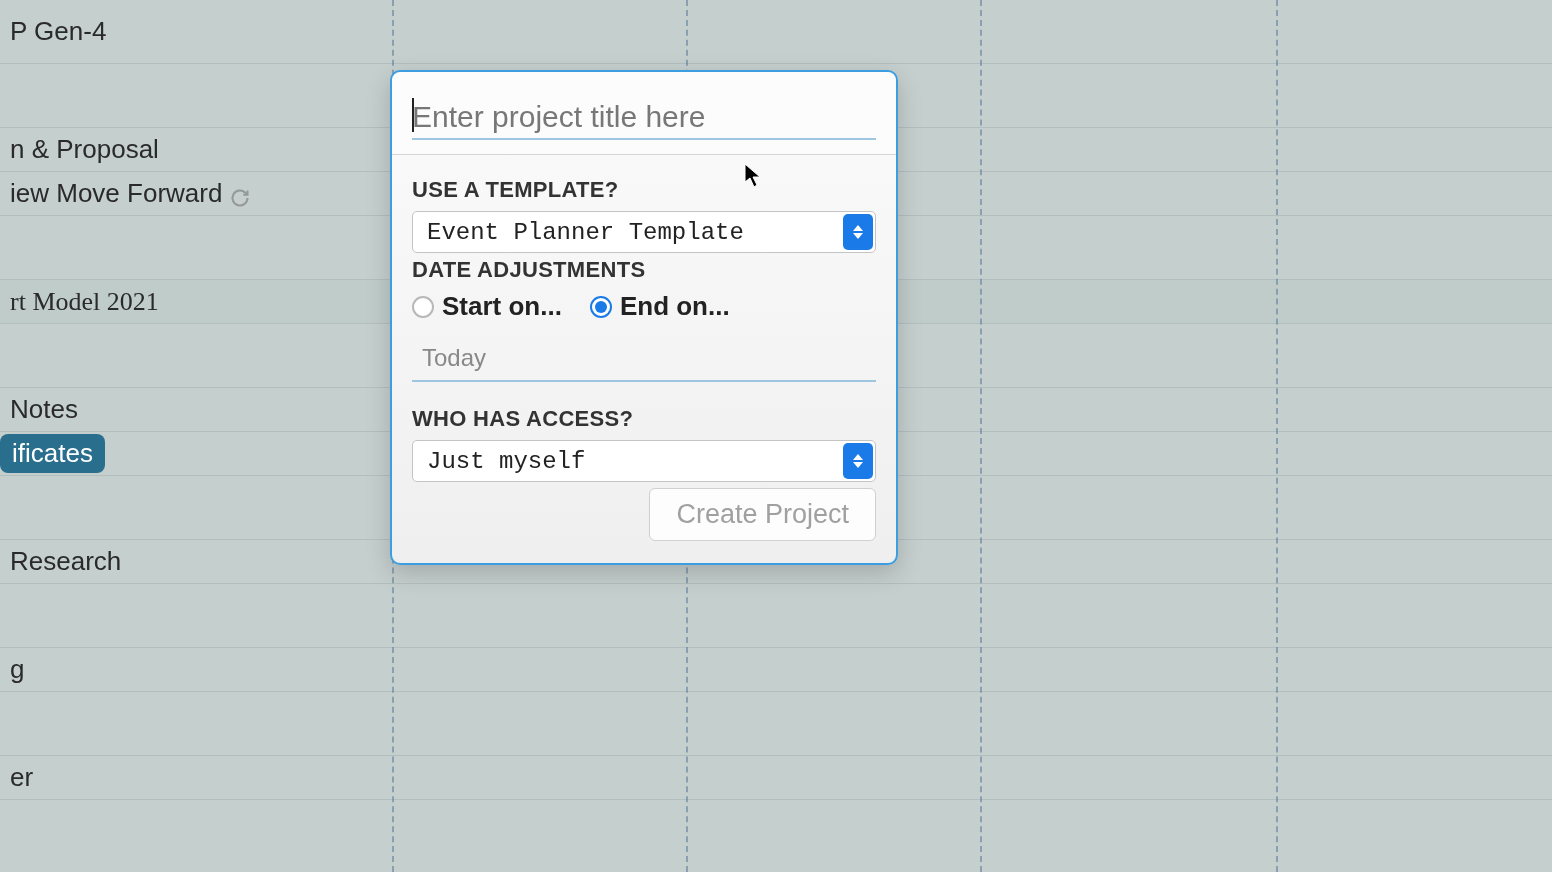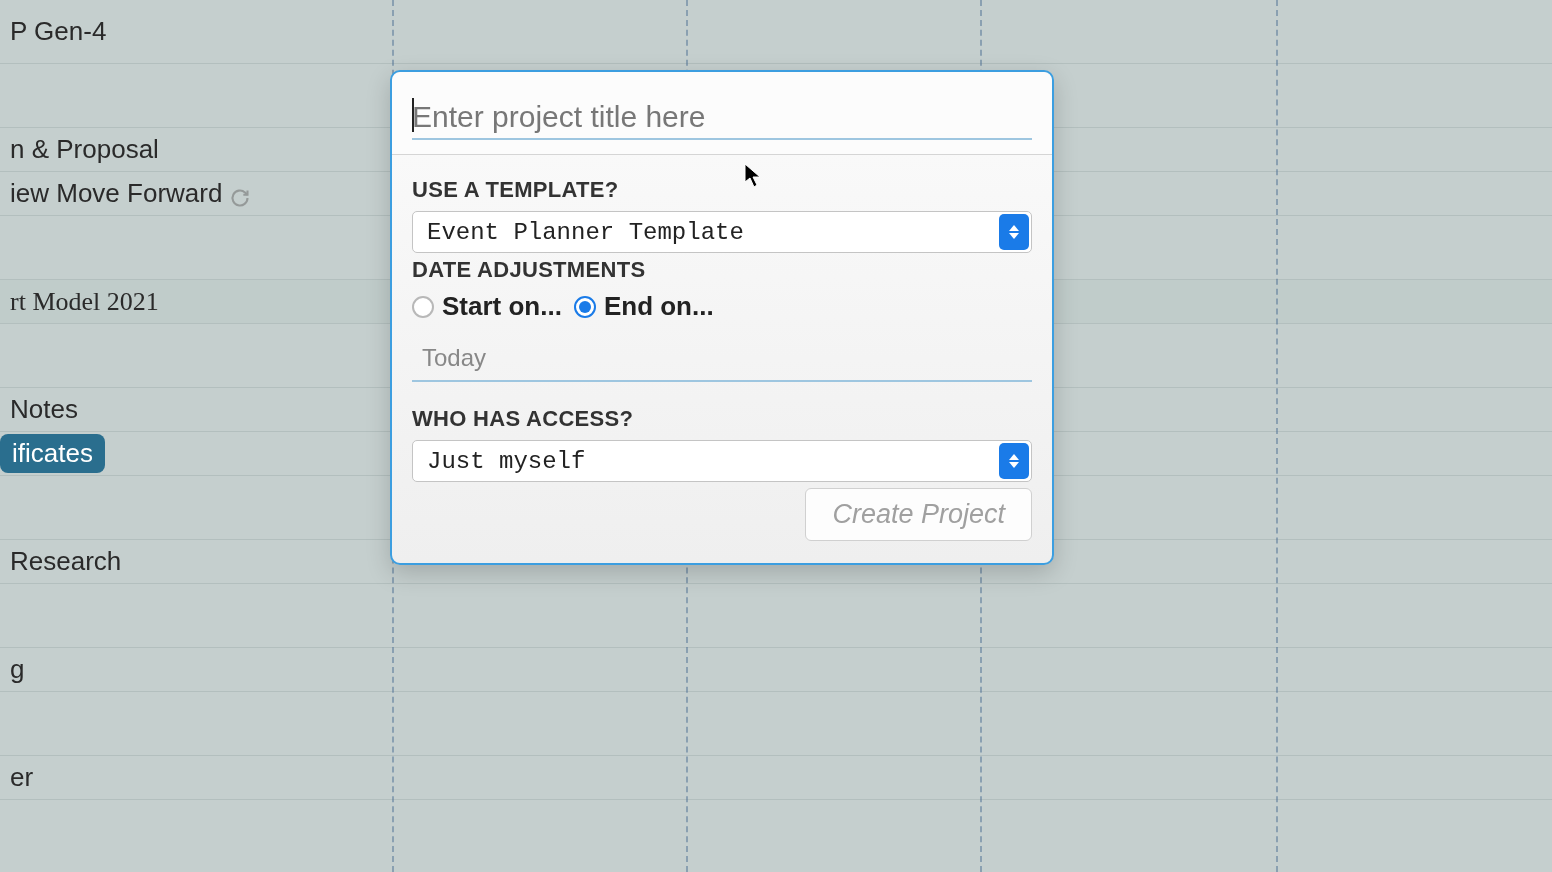--- a/index.html
+++ b/index.html
@@ -72,21 +72,21 @@
       width: 0;
       border-left: 2px dashed #5a7a9a;
       opacity: 0.55;
     }
     
     
     .modal {
       position: absolute;
       left: 390px;
       top: 70px;
-      width: 664px;
+      width: 508px;
       background: linear-gradient(#fbfbfb, #efefef);
       border: 2px solid #3c9ee0;
       border-radius: 10px;
       box-shadow: 0 8px 24px rgba(0,0,0,0.18);
       padding: 0;
     }
     .modal-title-area {
       padding: 24px 20px 14px 20px;
       border-bottom: 1px solid #d5d5d5;
       background: #fcfcfc;
@@ -160,21 +160,21 @@
       width: 0; height: 0;
       border-left: 5px solid transparent;
       border-right: 5px solid transparent;
     }
     .select-stepper .tri.up { border-bottom: 6px solid #fff; }
     .select-stepper .tri.down { border-top: 6px solid #fff; }
     
     .radio-row {
       display: flex;
       align-items: center;
-      gap: 12px;
+      gap: 28px;
       font-size: 26px;
       font-weight: 600;
       color: #222;
       margin-bottom: 16px;
     }
     .radio {
       width: 22px;
       height: 22px;
       border: 2px solid #b8b8b8;
       border-radius: 50%;
@@ -216,21 +216,20 @@
     .create-btn {
       float: right;
       background: #fdfdfd;
       border: 1px solid #d0d0d0;
       border-radius: 6px;
       color: #a0a0a0;
       font-size: 27px;
       padding: 10px 26px;
       cursor: default;
       margin-top: 4px;
-      font-style: italic;
     }
     .clearfix::after { content:''; display:table; clear:both; }
     
     
     .cursor {
       position: absolute;
       left: 744px;
       top: 163px;
       width: 18px;
       height: 26px;

